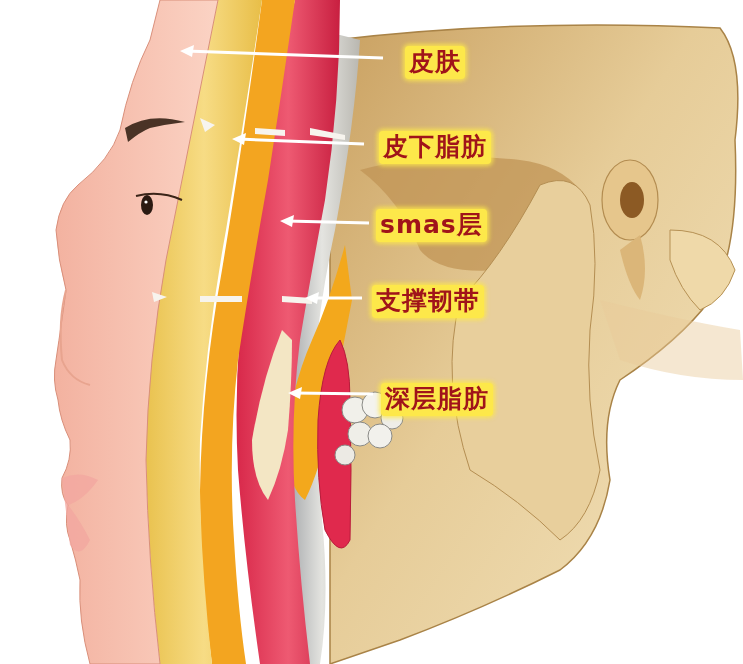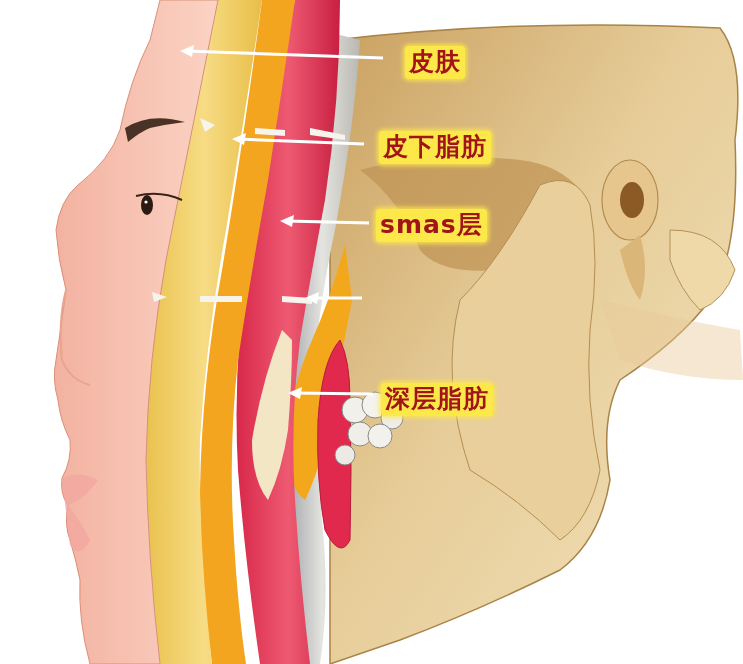--- a/index.html
+++ b/index.html
@@ -135,14 +135,15 @@
       <g>
         <line x1="373" y1="394" x2="294" y2="393"></line>
         <polygon points="288,393 302,387 300,399" stroke="none"></polygon>
       </g>
     </g>
   </svg>
 
   <div class="label" style="left:405px; top:46px;">皮肤</div>
   <div class="label" style="left:379px; top:131px;">皮下脂肪</div>
   <div class="label" style="left:376px; top:209px;">smas层</div>
+  <div class="label" style="left:372px; top:285px;">支撑韧带</div>
   <div class="label" style="left:381px; top:383px;">深层脂肪</div>
 </div>
 
 </body></html>

